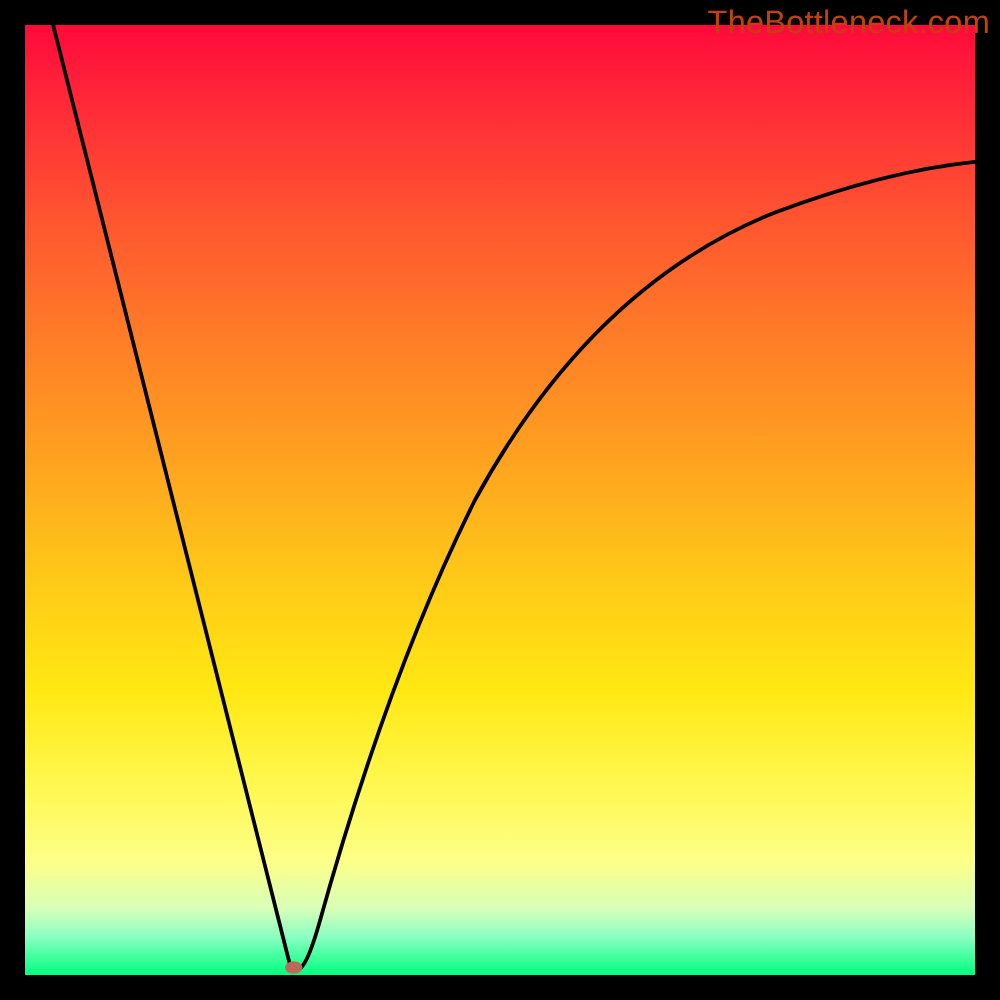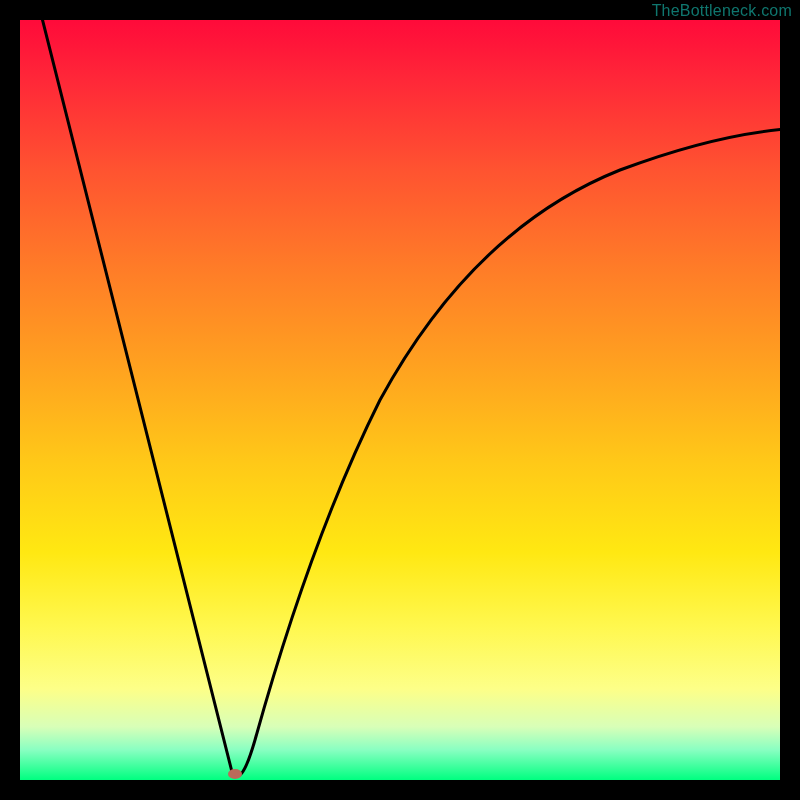--- a/index.html
+++ b/index.html
@@ -29,22 +29,22 @@
       #fdff88 88%,
       #d8ffb8 93%,
       #8affc2 96%,
       #00ff80 100%
     );
   }
   .watermark {
     position: absolute;
     top: 2px;
     right: 8px;
-    color: #0f766e;
-    font-size: 16px;
+    color: #c2410c;
+    font-size: 26px;
     font-weight: 500;
     letter-spacing: 0.2px;
     z-index: 3;
   }
   svg.curve {
     position: absolute;
     left: 0;
     top: 0;
     width: 760px;
     height: 760px;

